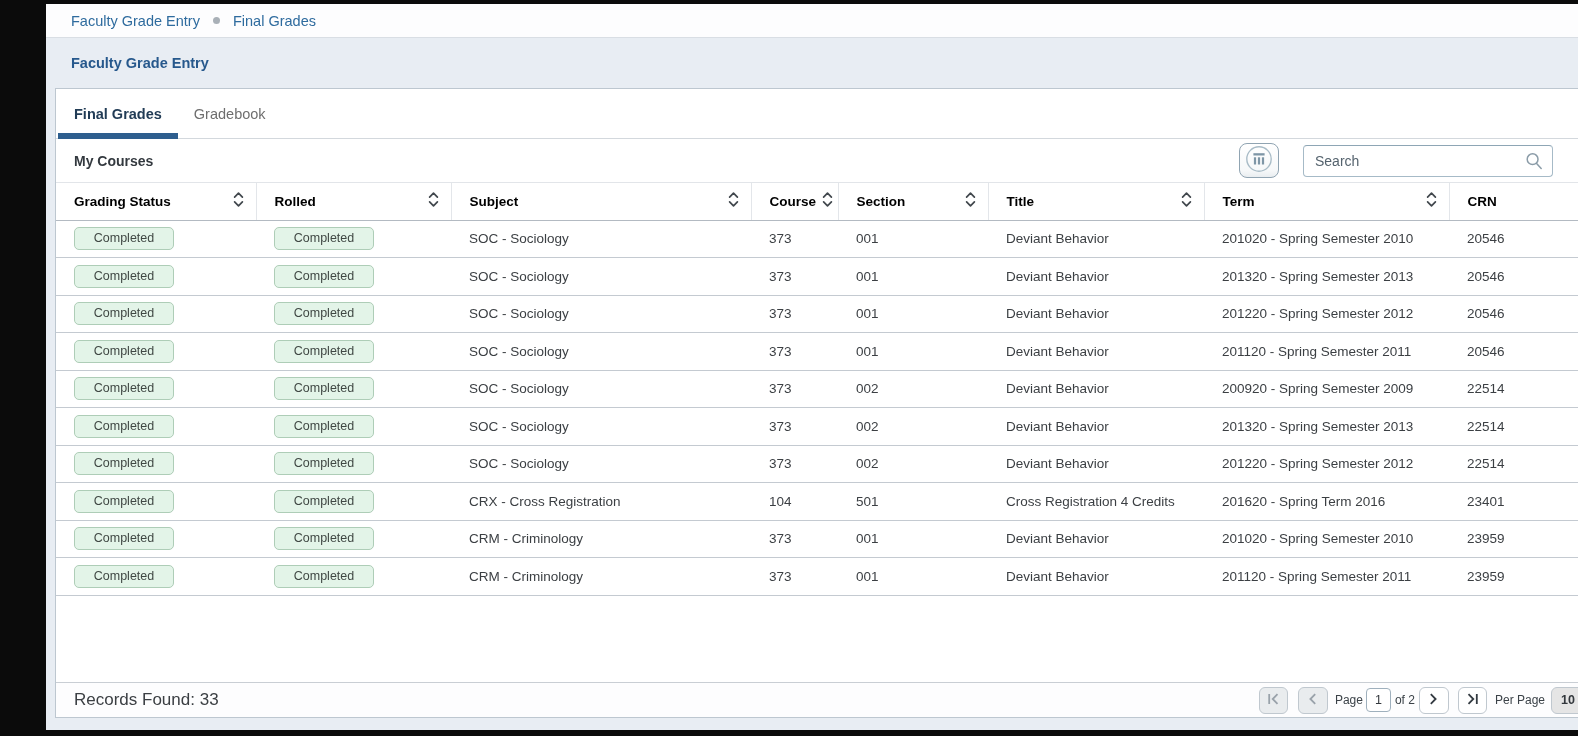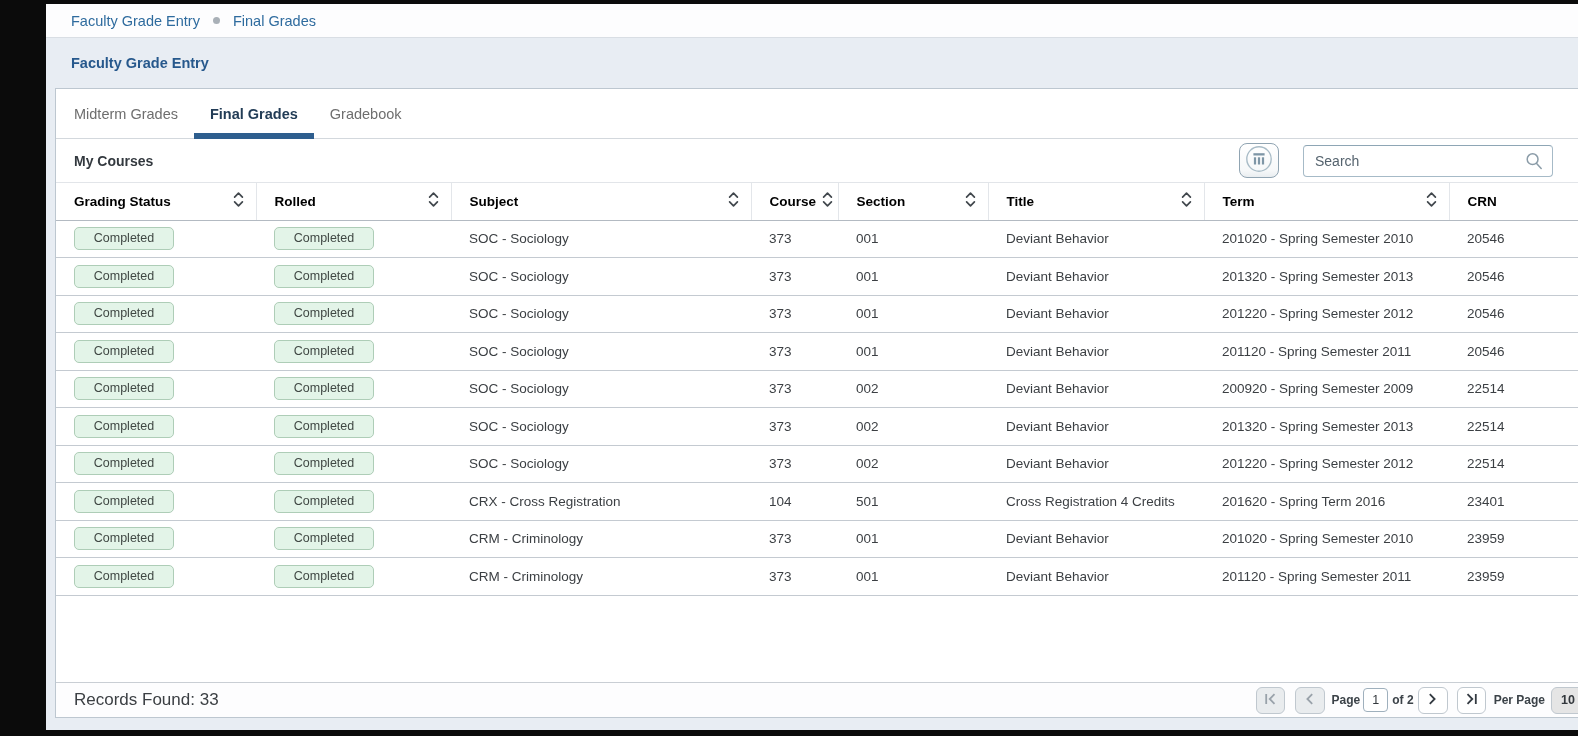--- a/index.html
+++ b/index.html
@@ -187,21 +187,21 @@
     background: #ffffff;
   }
   .pg-btn.disabled {
     background: #e9ecee;
     cursor: default;
   }
   .pg-first, .pg-last { width: 29px; }
   .pg-prev, .pg-next { width: 30px; }
   .pg-first { margin-right: 10px; }
   .pg-prev  { margin-right: 7px; }
-  .pg-label { font-size: 12px; font-weight: bold; color: #3b4248; }
+  .pg-label { font-size: 12px; font-weight: normal; color: #3b4248; }
   .pg-page-label { margin-right: 3px; }
   .page-input {
     width: 25px; height: 24px;
     border: 1px solid #9fb0bd;
     border-radius: 4px;
     text-align: center;
     font-size: 12.5px; color: #33383d;
     font-family: "Liberation Sans", "DejaVu Sans", sans-serif;
     margin-right: 4px;
     outline: none;
@@ -240,23 +240,20 @@
       <span class="crumb-current">Final Grades</span>
     </div>
 
     <div class="title-band">
       <span>Faculty Grade Entry</span>
     </div>
 
     <div class="panel">
 
       <div class="tabbar">
-        <div class="tab">
-          <span>Midterm Grades</span>
-        </div>
         <div class="tab active">
           <span>Final Grades</span>
         </div>
         <div class="tab">
           <span>Gradebook</span>
         </div>
       </div>
 
       <div class="toolbar">
         <span class="toolbar-title">My Courses</span>

